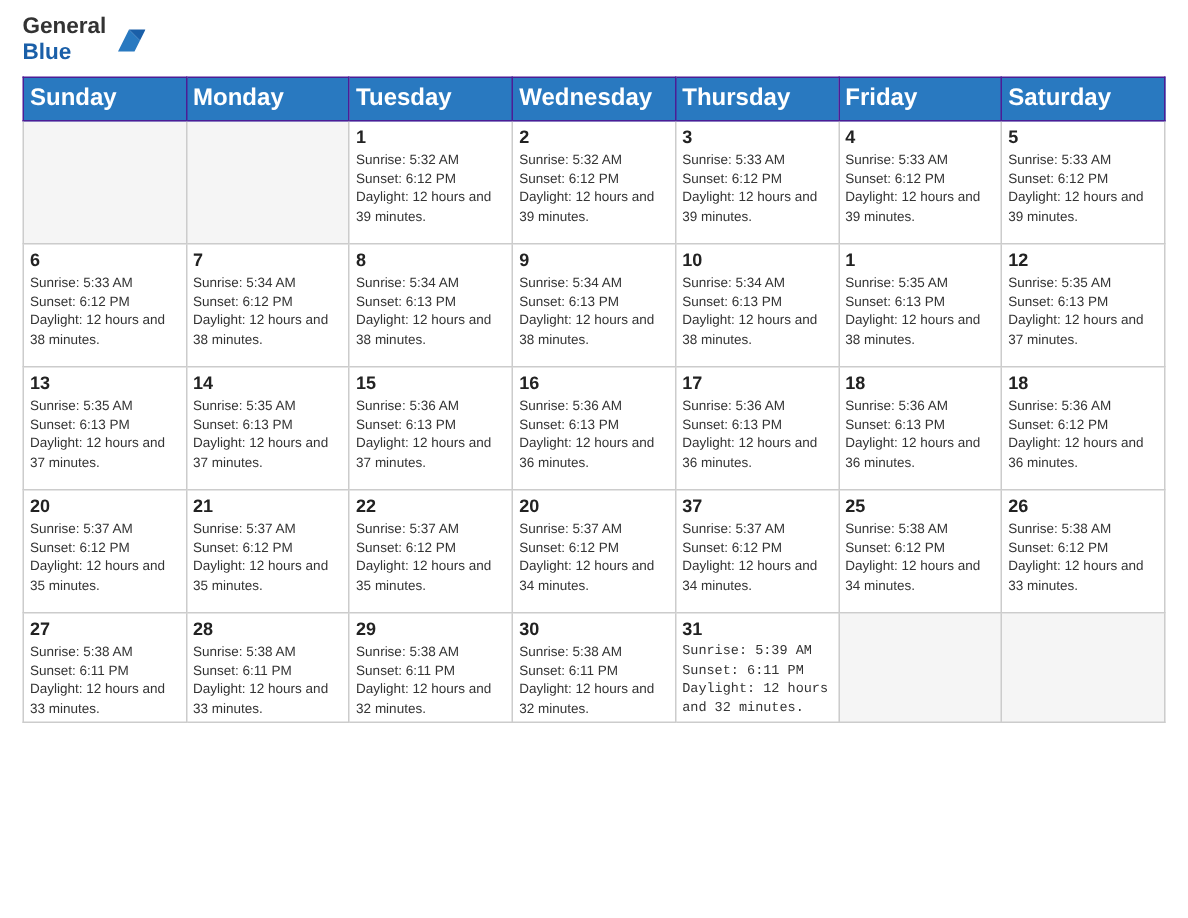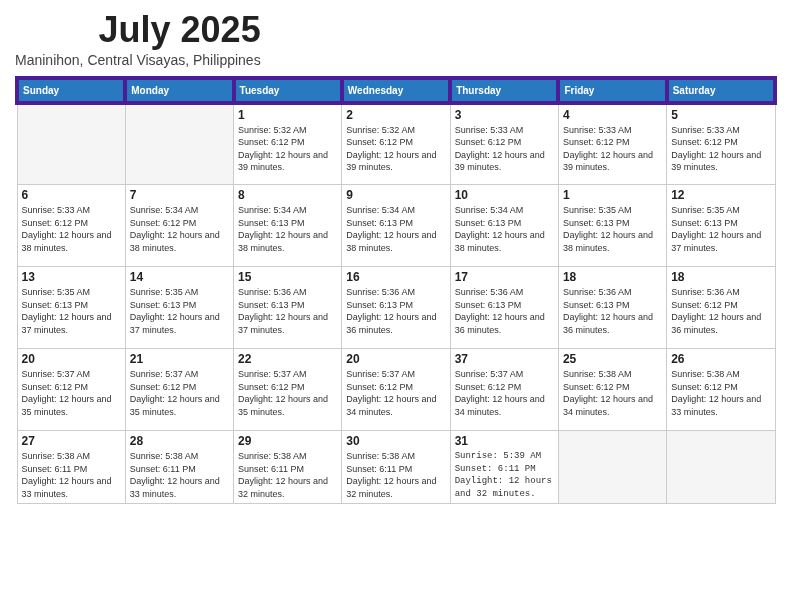--- a/index.html
+++ b/index.html
@@ -62,25 +62,25 @@
       margin-top: 2px;
     }
     .calendar {
       width: 100%;
       border-collapse: collapse;
       table-layout: fixed;
     }
     .calendar th {
       background: #2979c0;
       color: #fff;
-      font-size: 10px;
+      font-size: 16px;
       font-weight: bold;
       padding: 5px 4px;
       text-align: left;
-      border: 4px solid #4c1d95;
+      border: 1px solid #4c1d95;
     }
     .calendar td {
       border: 1px solid #ccc;
       vertical-align: top;
       padding: 3px 4px;
       font-size: 9.5px;
       color: #222;
       height: 82px;
       background: #fff;
     }
@@ -100,23 +100,29 @@
     }
     .last-row td {
       height: 72px;
     }
   </style>
 </head>
 <body>
 
 <div class="page">
   <div class="header">
-    <div class="title-area">
-      <div class="month-title">July 2025</div>
-      <div class="location-title">Maninihon, Central Visayas, Philippines</div>
+    <div class="logo">
+      <div class="logo-text">
+        <span class="logo-general">General</span>
+        <span class="logo-blue">Blue</span>
+      </div>
+      <svg class="logo-icon" viewBox="0 0 30 30">
+        <polygon points="5,25 15,5 25,15 20,25" fill="#2979c0"></polygon>
+        <polygon points="15,5 25,15 30,5" fill="#1a5fa8"></polygon>
+      </svg>
     </div>
   </div>
 
   <table class="calendar">
     <thead>
       <tr>
         <th>Sunday</th>
         <th>Monday</th>
         <th>Tuesday</th>
         <th>Wednesday</th>

